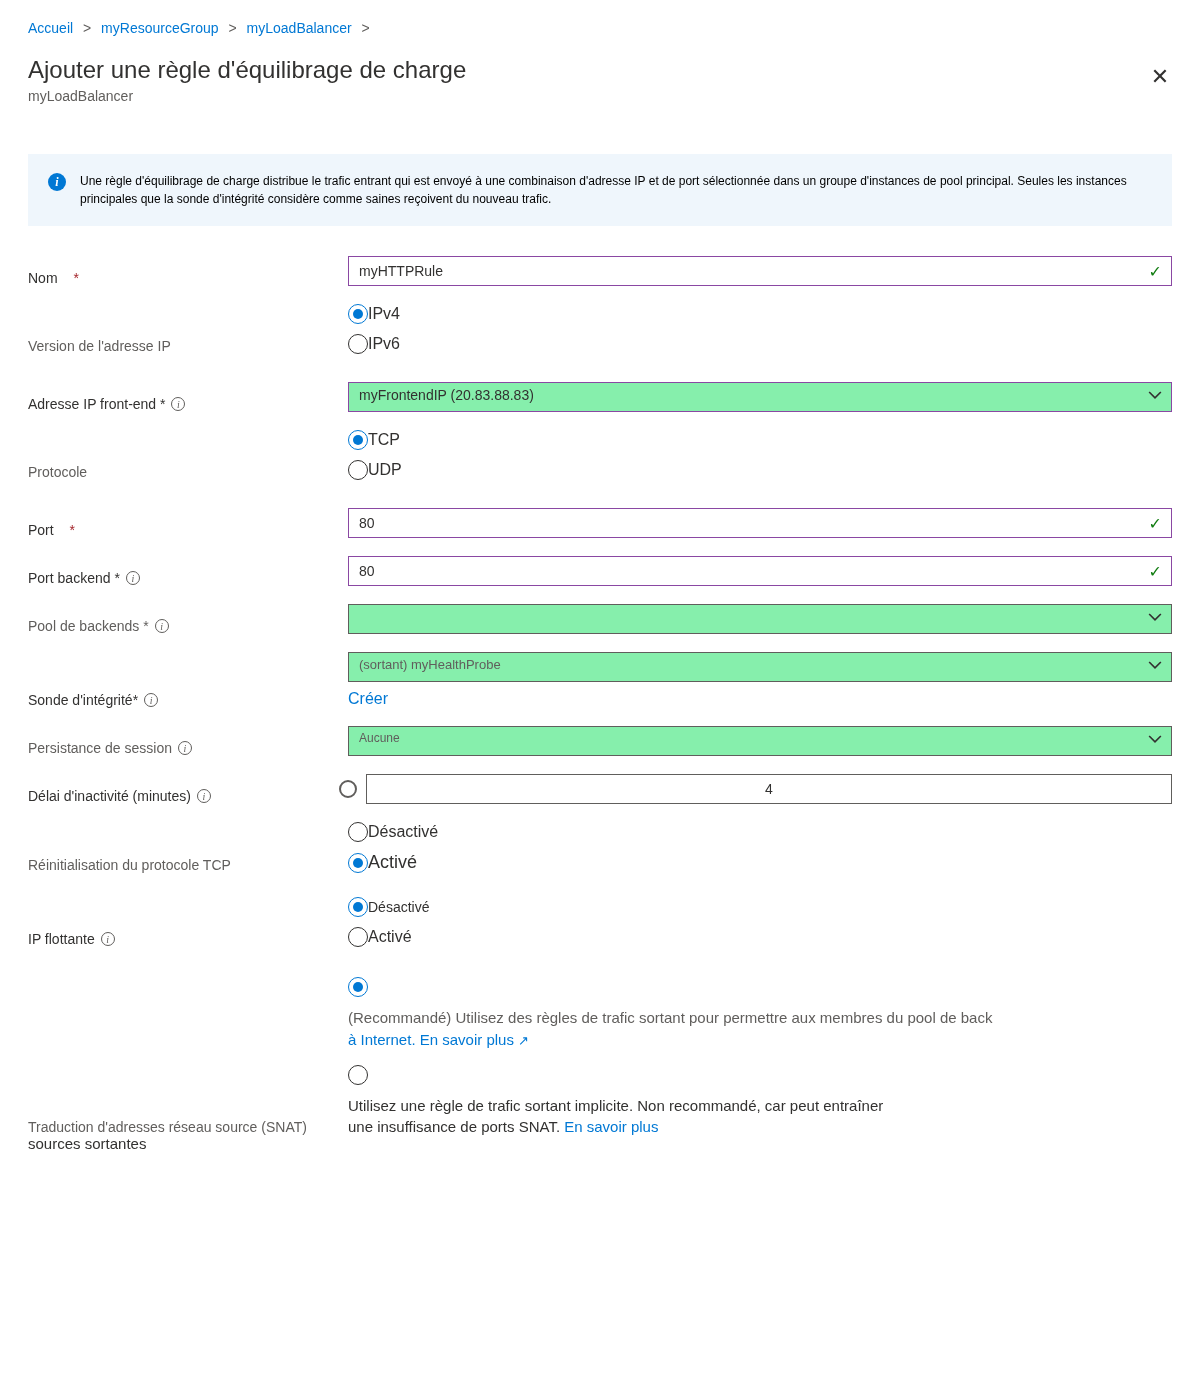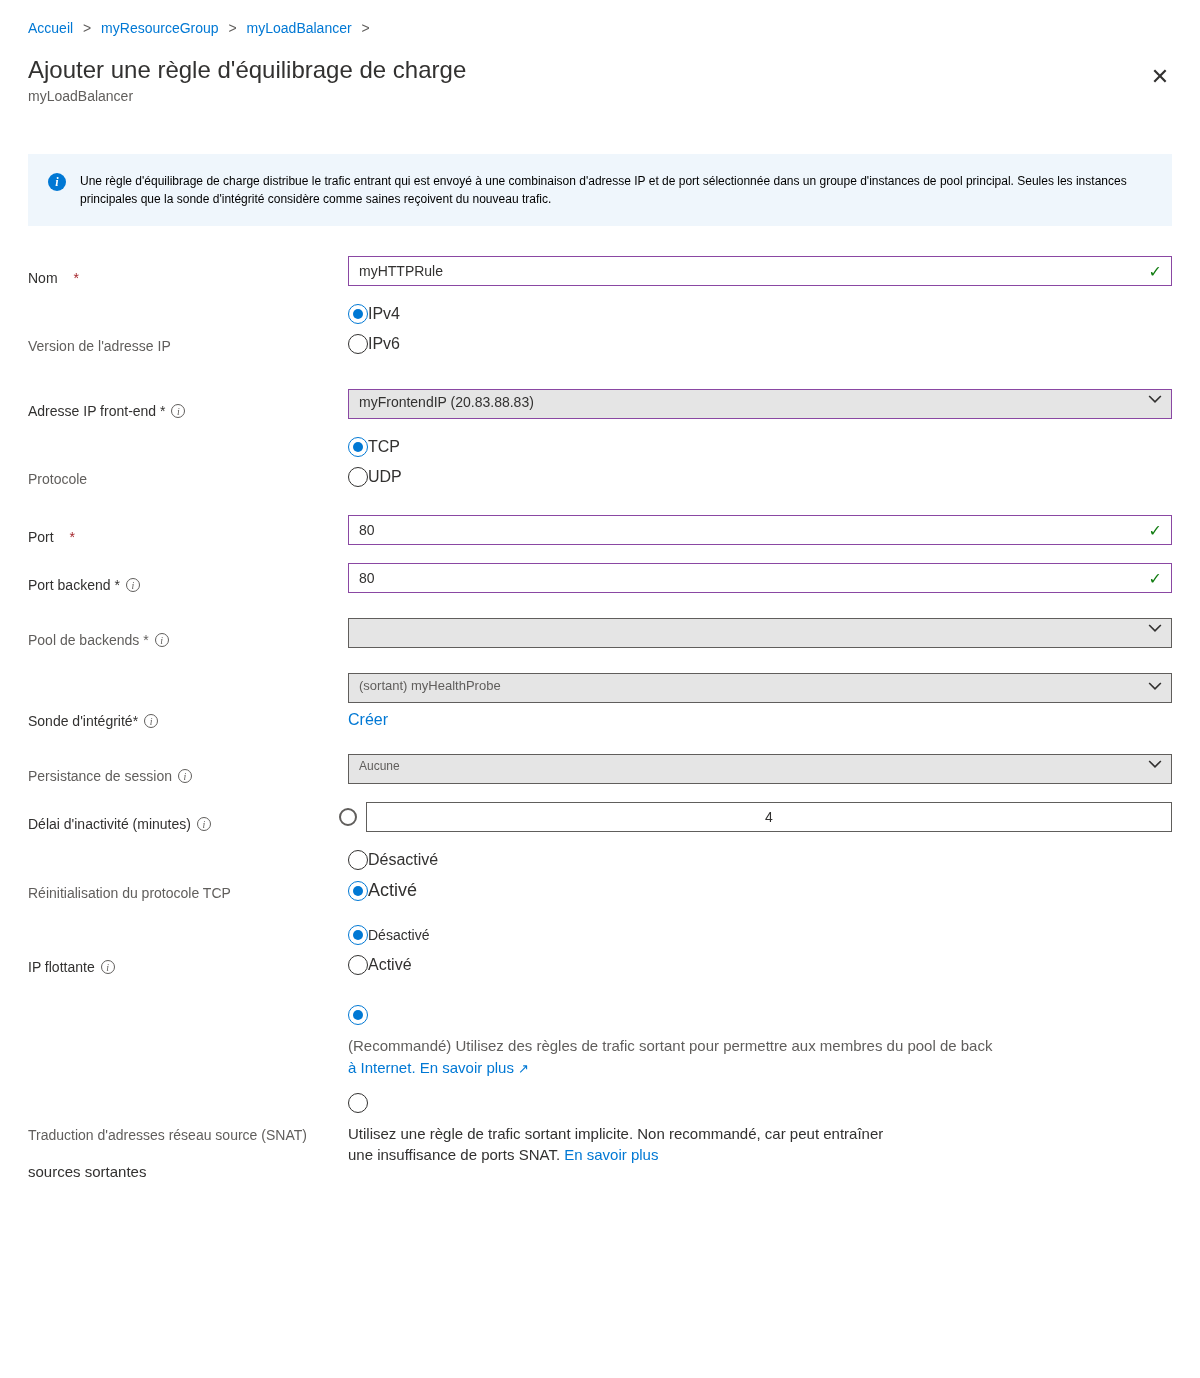--- a/index.html
+++ b/index.html
@@ -16,21 +16,21 @@
 .info-text { font-size: 12px; color: #000000; line-height: 1.5; }
 .form-row { display: flex; margin-bottom: 18px; align-items: flex-end; }
 .form-label { width: 320px; font-size: 14px; color: #605e5c; display: flex; align-items: center; gap: 6px; padding-top: 4px; }
 .form-label.dark { color: #323130; }
 .req { color: #a4262c; }
 .info-circ { width:14px; height:14px; border:1px solid #605e5c; border-radius:50%; display:inline-flex; align-items:center; justify-content:center; font-size:10px; font-style: italic; font-family: Georgia, serif; color:#605e5c; cursor: help; }
 .form-control { flex: 1; min-width: 0; }
 input[type=text] { width: 100%; height: 30px; padding: 12px 10px; border: 1px solid #8a48a3; font-size: 14px; color: #323130; outline: none; }
 .input-wrap { position: relative; }
 .check { position:absolute; right:10px; top:50%; transform:translateY(-50%); color:#107c10; font-size:16px; }
-select, .select-like { width: 100%; height: 30px; padding: 4px 10px; border: 1px solid #8a48a3; font-size: 14px; color: #323130; background: #e5e5e5; appearance: none; margin-top: 7px; }
+select, .select-like { width: 100%; height: 30px; padding: 4px 10px; border: 1px solid #8a48a3; font-size: 14px; color: #323130; background: #86efac; appearance: none; }
 .select-like.plain { border: 1px solid #605e5c; }
 .select-wrap { position: relative; }
 .chevron { position:absolute; right:10px; top:50%; transform:translateY(-50%); pointer-events:none; }
 .chevron svg { width: 14px; height: 14px; stroke: #323130; }
 .select-like.light { color: #605e5c; font-size: 13px; }
 .radio-group { display: flex; flex-direction: column; gap: 10px; }
 .radio-item { display: flex; align-items: center; font-size: 16px; color: #323130; cursor: pointer; }
 .radio-item .label-sm { font-size: 14px; }
 .radio { width: 20px; height: 20px; border: 1px solid #323130; border-radius: 50%; display:flex; align-items:center; justify-content:center; }
 .radio.checked { border-color: #0078d4; }
@@ -233,21 +233,21 @@
       <span class="label-sm">Désactivé</span>
     </div>
     <div class="radio-item">
       <span class="radio"></span>
       <span>Activé</span>
     </div>
   </div>
 </div>
 
 <div class="form-row" style="margin-top:30px;">
-  <div class="form-label" style="flex-direction:column; align-items:flex-start; gap:20px;margin-top:40px;">
+  <div class="form-label" style="flex-direction:column; align-items:flex-start; gap:0;margin-top:40px;">
     <span>Traduction d'adresses réseau source (SNAT)</span>
     <span style="color:#323130; font-size:15px;">sources sortantes</span>
   </div>
   <div class="form-control">
     <div class="snat-option">
       <span class="radio checked" style="flex-shrink:0;"></span>
       <div class="snat-text">
         <span>(Recommandé) Utilisez des règles de trafic sortant pour permettre aux membres du pool de back</span><br>
         <span class="snat-link">à Internet. En savoir plus</span>
         <span class="snat-link ext-icon"> ↗</span>

